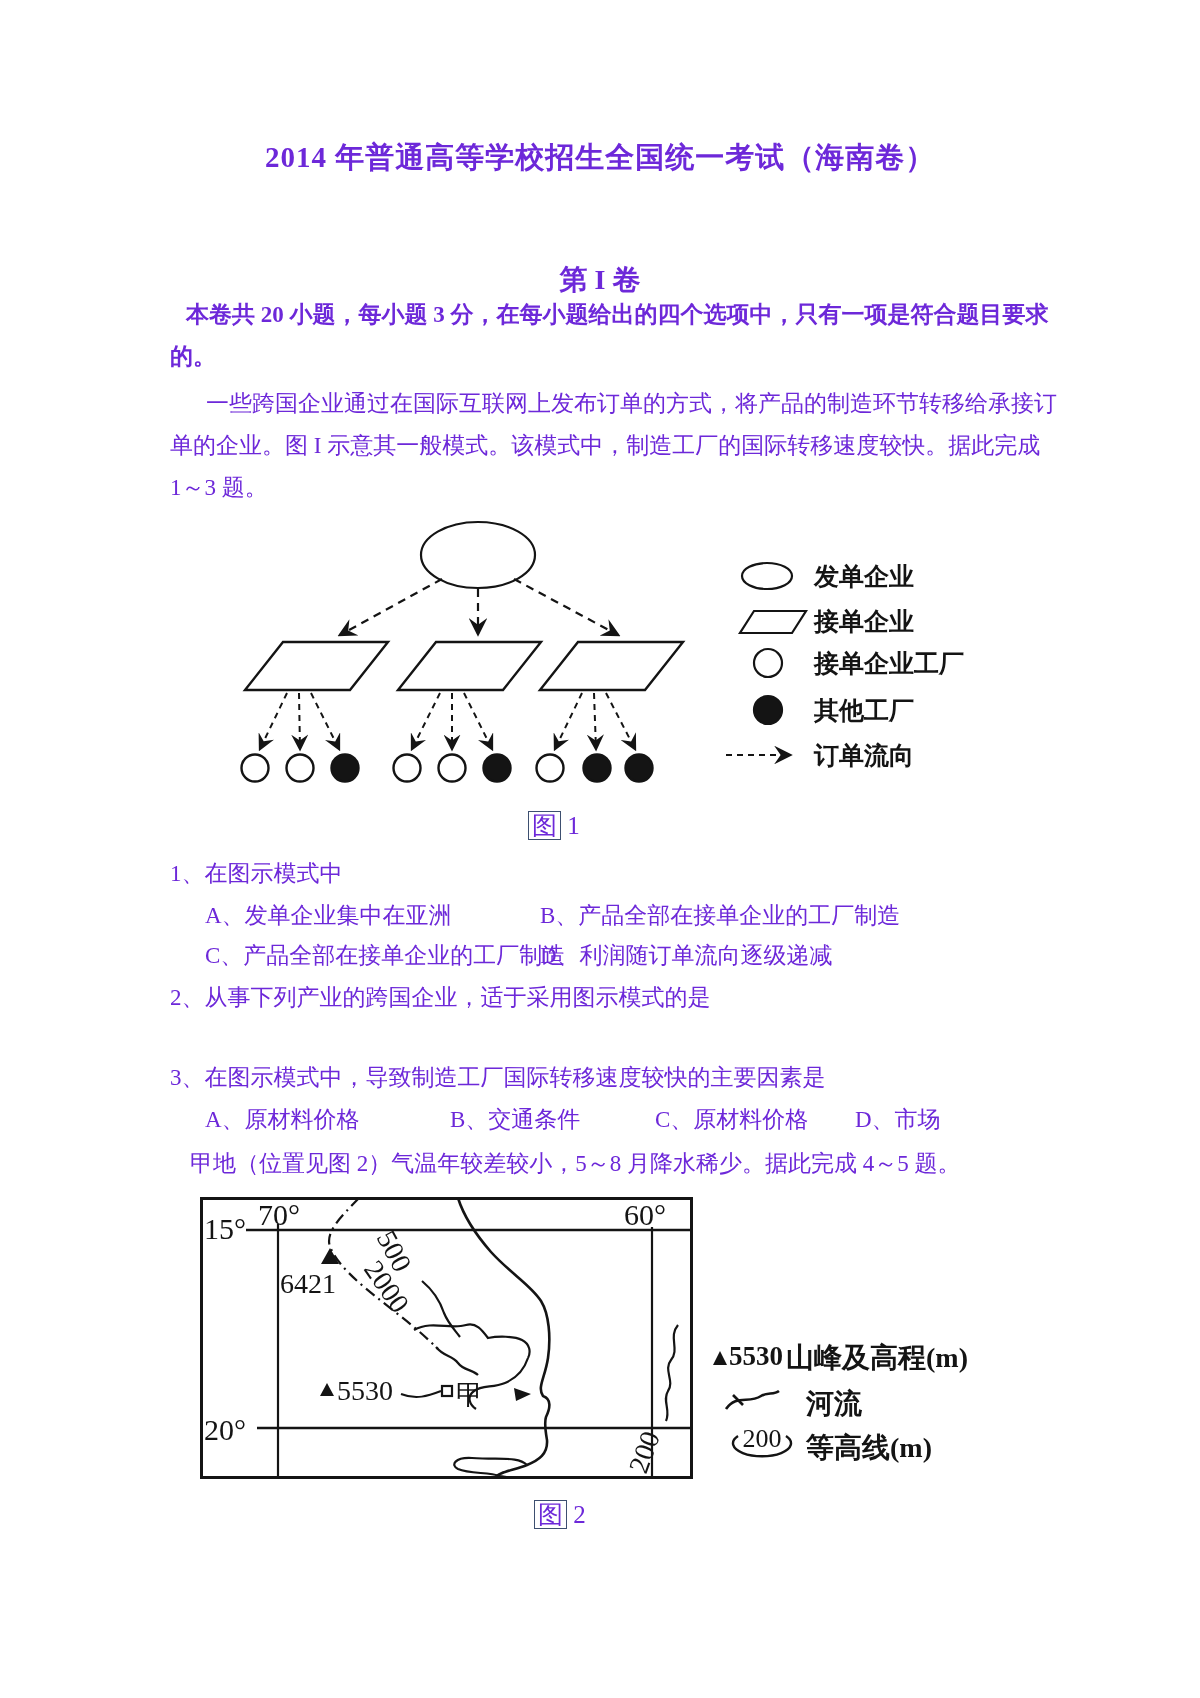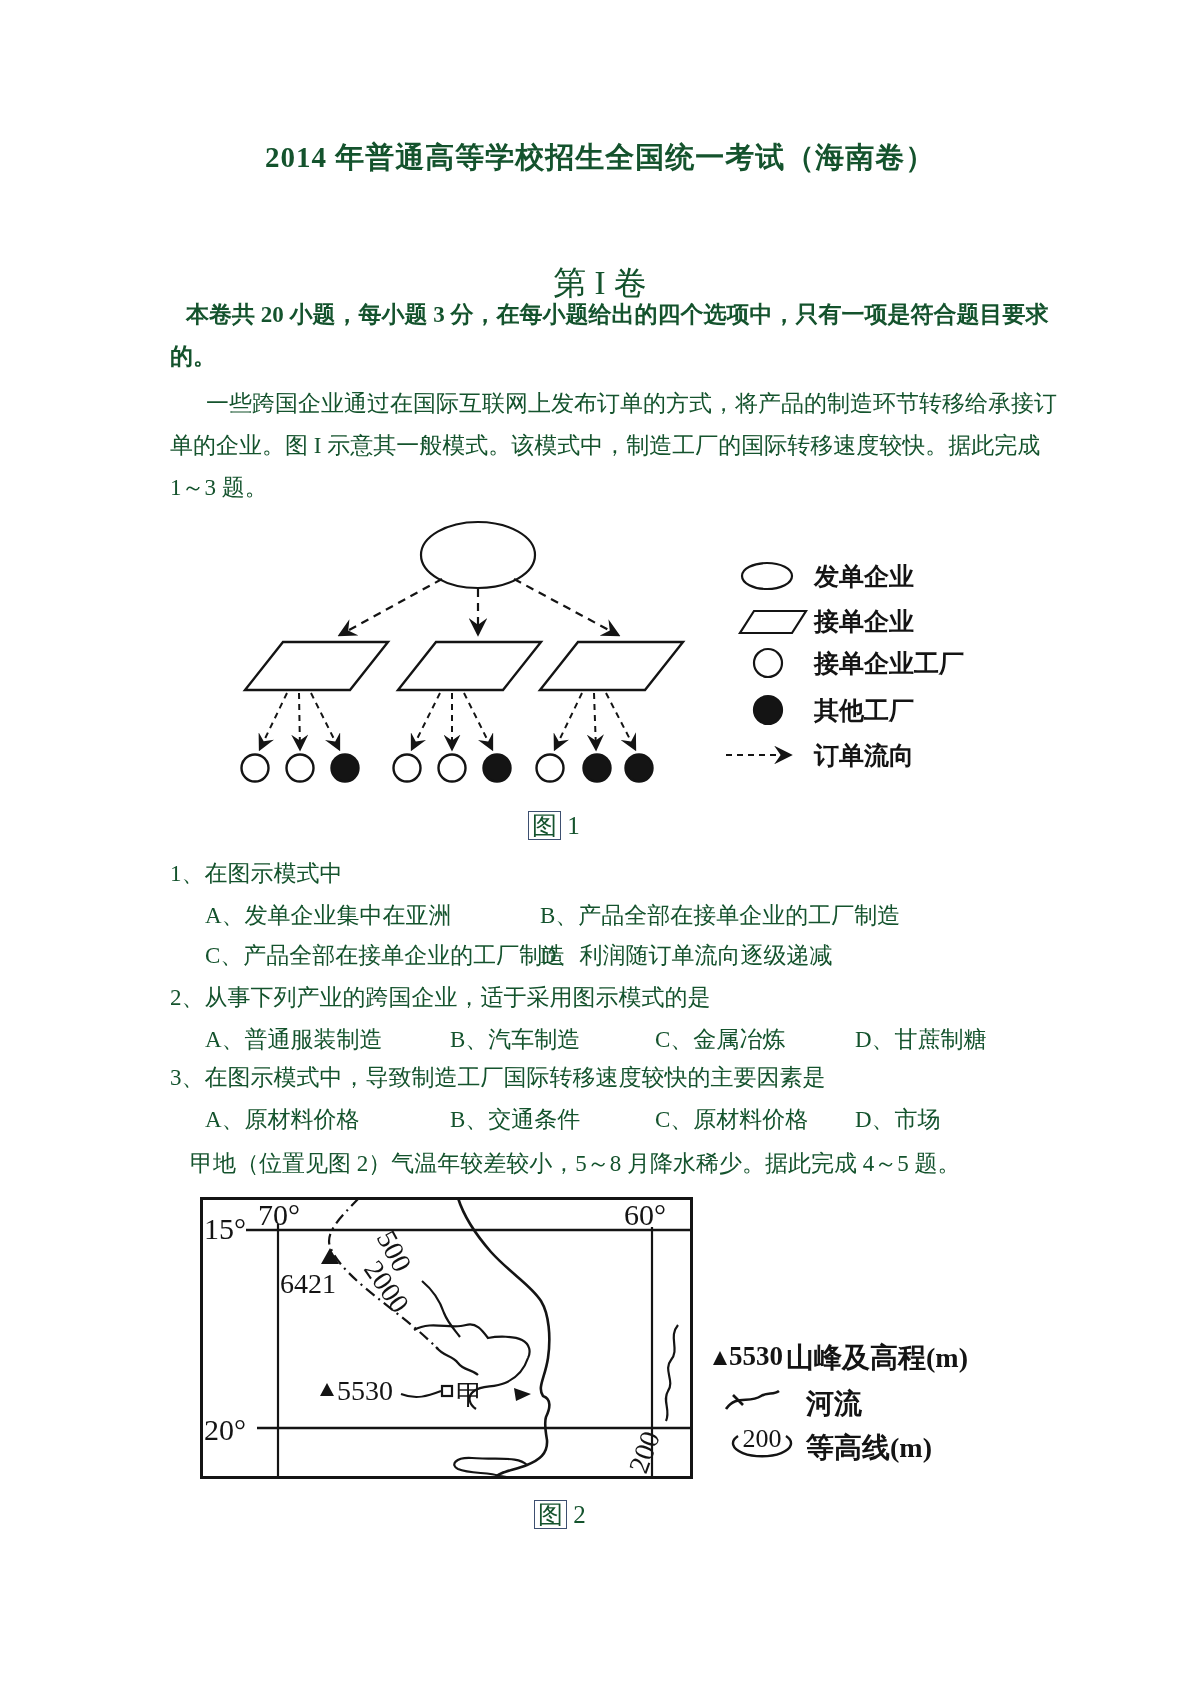--- a/index.html
+++ b/index.html
@@ -1,25 +1,25 @@
 <!DOCTYPE html>
 <html><head>
 <meta charset="utf-8">
 <style>
   html,body{margin:0;padding:0;background:#9b9b9b;}
   .page{
     position:relative;width:1200px;height:1698px;background:#ffffff;
-    font-family:"Liberation Serif",serif;color:#14532d;overflow:hidden;
+    font-family:"Liberation Serif",serif;color:#6d28d9;overflow:hidden;
     margin:0 auto;
   }
   .abs{position:absolute;white-space:nowrap;}
   .centered{left:0;width:100%;text-align:center;}
   .title{font-size:29px;font-weight:bold;letter-spacing:1px;}
   .subtitle{font-size:30px;font-weight:bold;letter-spacing:2px;}
-  .section-head{font-size:33px;font-weight:normal;}
+  .section-head{font-size:28px;font-weight:bold;}
   .body-line{font-size:23px;}
   .bold{font-weight:bold;text-align:center;}
   .opt{display:inline-block;}
   .w335{width:335px;}
   .w245{width:245px;}
   .w205{width:205px;}
   .w200{width:200px;}
   .fig-caption{font-size:25px;}
   .boxchar{display:inline-block;border:1.5px solid #3d4f70;padding:0 3px;line-height:1.08;}
   svg{display:block;}
@@ -112,23 +112,20 @@
 
   <div class="abs body-line" style="top:858px;left:170px">1、在图示模式中</div>
   <div class="abs body-line" style="top:900px;left:205px">
     <span class="opt w335">A、发单企业集中在亚洲</span><span class="opt">B、产品全部在接单企业的工厂制造</span>
   </div>
   <div class="abs body-line" style="top:940px;left:205px">
     <span class="opt w335">C、产品全部在接单企业的工厂制造</span><span class="opt">D、利润随订单流向逐级递减</span>
   </div>
 
   <div class="abs body-line" style="top:982px;left:170px">2、从事下列产业的跨国企业，适于采用图示模式的是</div>
-  <div class="abs body-line" style="top:1024px;left:205px">
-    <span class="opt w245">A、普通服装制造</span><span class="opt w205">B、汽车制造</span><span class="opt w200">C、金属冶炼</span><span class="opt">D、甘蔗制糖</span>
-  </div>
 
   <div class="abs body-line" style="top:1062px;left:170px">3、在图示模式中，导致制造工厂国际转移速度较快的主要因素是</div>
   <div class="abs body-line" style="top:1104px;left:205px">
     <span class="opt w245">A、原材料价格</span><span class="opt w205">B、交通条件</span><span class="opt w200">C、原材料价格</span><span class="opt">D、市场</span>
   </div>
 
   <div class="abs body-line" style="top:1148px;left:190px">甲地（位置见图 2）气温年较差较小，5～8 月降水稀少。据此完成 4～5 题。</div>
 
   <div class="abs" style="top:1197px;left:200px">
     <svg width="860" height="300" viewBox="0 0 860 300">

